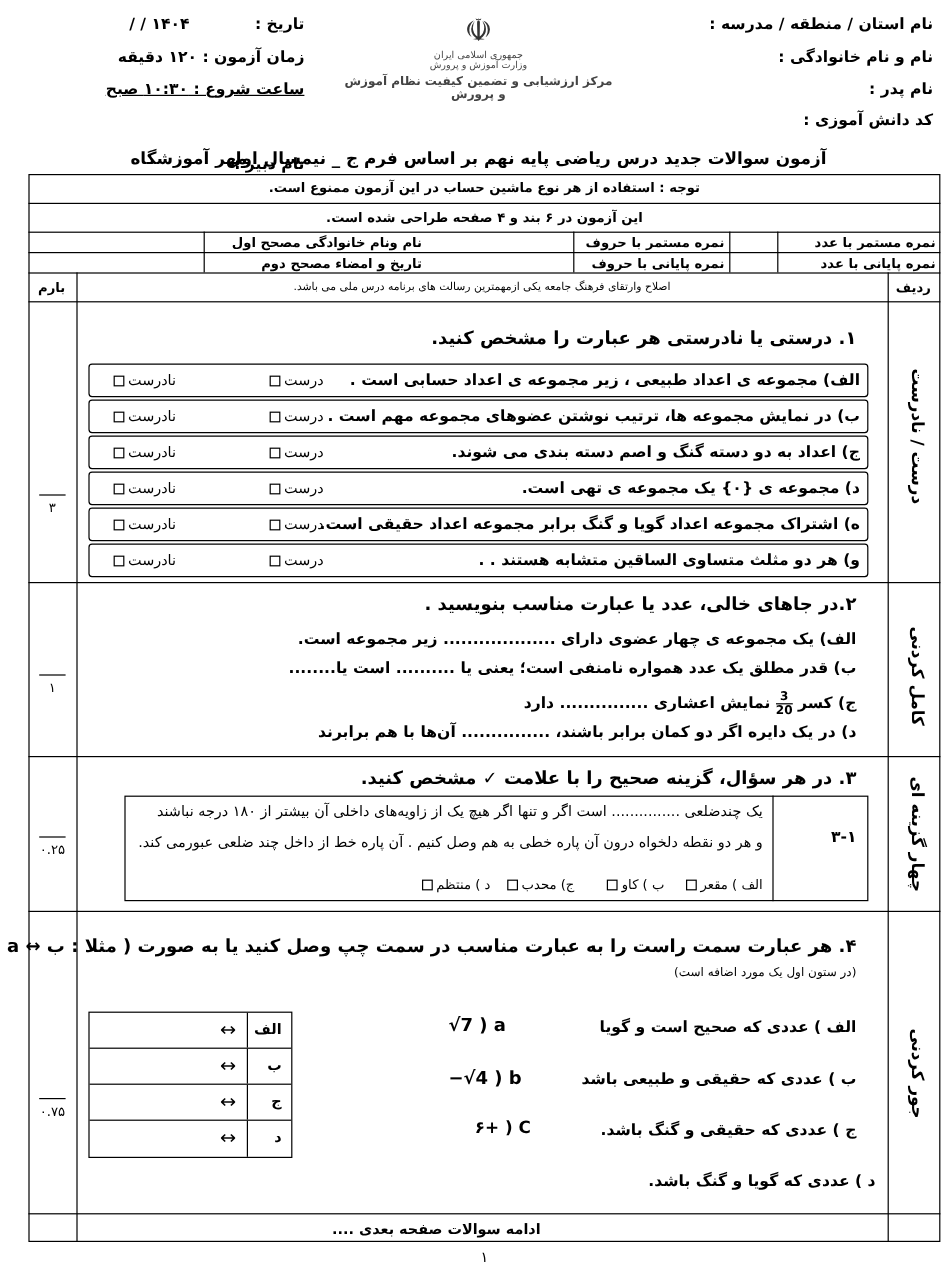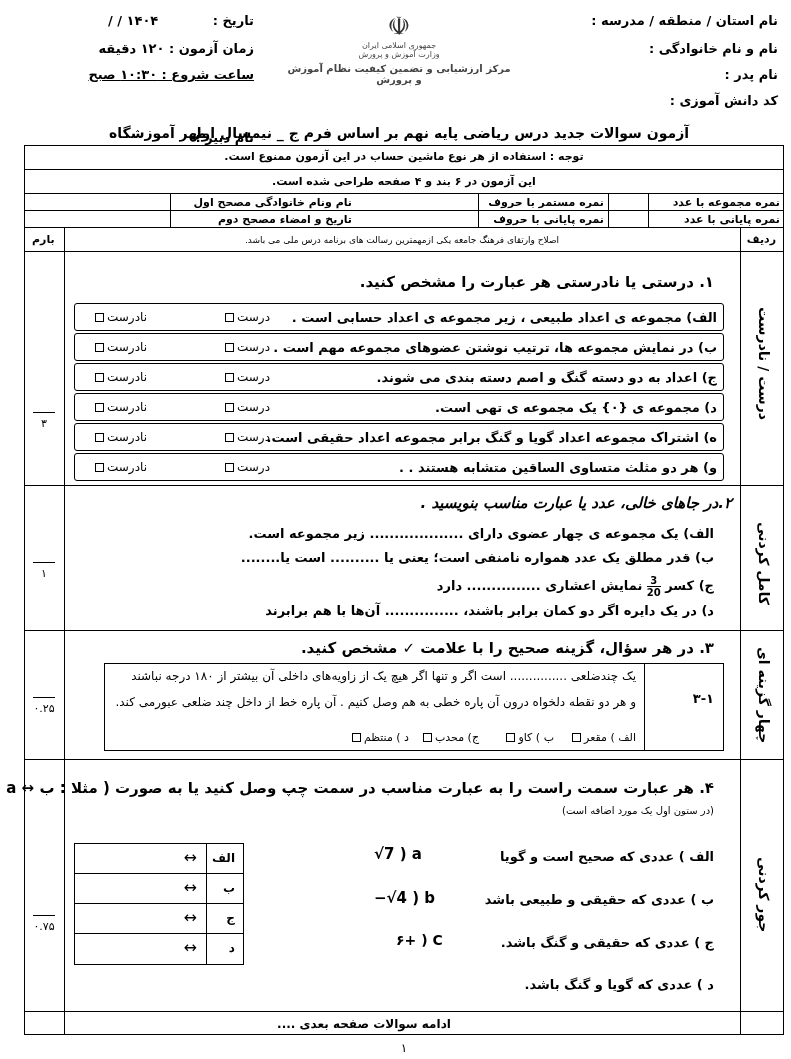--- a/index.html
+++ b/index.html
@@ -87,21 +87,21 @@
   <div class="hline" style="left:0; top:186px; width:760px;"></div>
   <div class="t notice c" style="left:0; top:168px; width:760px;">این آزمون در ۶ بند و ۴ صفحه طراحی شده است.</div>
 
   <div class="hline" style="left:0; top:203px; width:760px;"></div>
   <div class="hline" style="left:0; top:220px; width:760px;"></div>
   <div class="vline" style="left:624px; top:186px; height:34px;"></div>
   <div class="vline" style="left:584px; top:186px; height:34px;"></div>
   <div class="vline" style="left:454px; top:186px; height:34px;"></div>
   <div class="vline" style="left:146px; top:186px; height:34px;"></div>
 
-  <div class="t score-label" style="right:4px; top:189px;">نمره مجموعه با عدد</div>
+  <div class="t score-label" style="right:4px; top:189px;">نمره مستمر با عدد</div>
   <div class="t score-label" style="right:180px; top:189px;">نمره مستمر با حروف</div>
   <div class="t score-label" style="right:432px; top:189px;">نام ونام خانوادگی مصحح اول</div>
   <div class="t score-label" style="right:4px; top:206px;">نمره پایانی با عدد</div>
   <div class="t score-label" style="right:180px; top:206px;">نمره پایانی با حروف</div>
   <div class="t score-label" style="right:432px; top:206px;">تاریخ و امضاء مصحح دوم</div>
 
   <div class="hline" style="left:0; top:244px; width:760px;"></div>
   <div class="vline" style="left:716px; top:220px; height:808px;"></div>
   <div class="vline" style="left:40px; top:220px; height:808px;"></div>
   <div class="t score-label" style="right:8px; top:226px;">ردیف</div>
@@ -140,21 +140,21 @@
   </div>
   <div class="tf-row" style="top:446px;">
     <span class="stmt">و) هر دو مثلث متساوی الساقین متشابه هستند . .</span>
     <span class="opt" style="left:150px;"><span>درست</span><span class="chk"></span></span>
     <span class="opt" style="left:20px;"><span>نادرست</span><span class="chk"></span></span>
   </div>
 
   <div class="hline" style="left:0; top:623px; width:760px;"></div>
   <div class="side-label" style="right:12px; top:515px;">کامل کردنی</div>
   <div class="mark" style="left:5px; top:555px;"><span class="bar"></span><span>۱</span></div>
-  <div class="t q-title" style="right:52px; top:487px;font-style:italic;">۲.در جاهای خالی، عدد یا عبارت مناسب بنویسید .</div>
+  <div class="t q-title" style="right:70px; top:487px;">۲.در جاهای خالی، عدد یا عبارت مناسب بنویسید .</div>
   <div class="t q-text" style="right:70px; top:519px;">الف) یک مجموعه ی چهار عضوی دارای ................... زیر مجموعه است.</div>
   <div class="t q-text" style="right:70px; top:543px;">ب) قدر مطلق یک عدد همواره نامنفی است؛ یعنی یا ..........  است یا........</div>
   <div class="t q-text" style="right:70px; top:568px;">
     <span>ج) کسر</span>
     <span class="frac"><span class="n">3</span><span class="d">20</span></span>
     <span>نمایش اعشاری ............... دارد</span>
   </div>
   <div class="t q-text" style="right:70px; top:596px;text-align:center;">د) در یک دایره اگر دو کمان برابر باشند، ............... آن‌ها با هم برابرند</div>
 
   <div class="hline" style="left:0; top:752px; width:760px;"></div>
@@ -173,21 +173,21 @@
 
   <div class="hline" style="left:0; top:1004px; width:760px;"></div>
   <div class="side-label" style="right:12px; top:850px;">جور کردنی</div>
   <div class="mark" style="left:5px; top:908px;"><span class="bar"></span><span>۰.۷۵</span></div>
   <div class="t q-title" style="right:70px; top:772px;">۴. هر عبارت سمت راست را به عبارت مناسب در سمت چپ وصل کنید یا به صورت ( مثلا : ب ↔ a ) بنویسید .</div>
   <div class="t" style="right:70px; top:798px; font-size:10px;">(در ستون اول یک مورد اضافه است)</div>
 
   <div class="t q-text" style="right:70px; top:842px;">الف ) عددی که صحیح است و گویا</div>
   <div class="t q-text" style="right:70px; top:885px;">ب ) عددی که حقیقی و طبیعی باشد</div>
   <div class="t q-text" style="right:70px; top:928px;">ج ) عددی که حقیقی و گنگ باشد.</div>
-  <div class="t q-text" style="right:70px; top:970px;">د ) عددی که گویا و گنگ باشد.</div>
+  <div class="t q-text" style="right:54px; top:970px;">د ) عددی که گویا و گنگ باشد.</div>
 
   <div class="t" style="left:350px; top:838px; font-size:15px; font-weight:bold; direction:ltr;"><span>√7</span> ) <span>a</span></div>
   <div class="t" style="left:350px; top:882px; font-size:15px; font-weight:bold; direction:ltr;"><span>−√4</span> ) <span>b</span></div>
   <div class="t" style="left:372px; top:925px; font-size:14px; font-weight:bold; direction:ltr;"><span>۶+</span> ) <span>C</span></div>
 
   <div class="match-table" style="top:836px;">
     <div class="match-row">
         <span class="lab">الف</span>
         <span class="vsep"></span>
         <span class="arr">↔</span>

